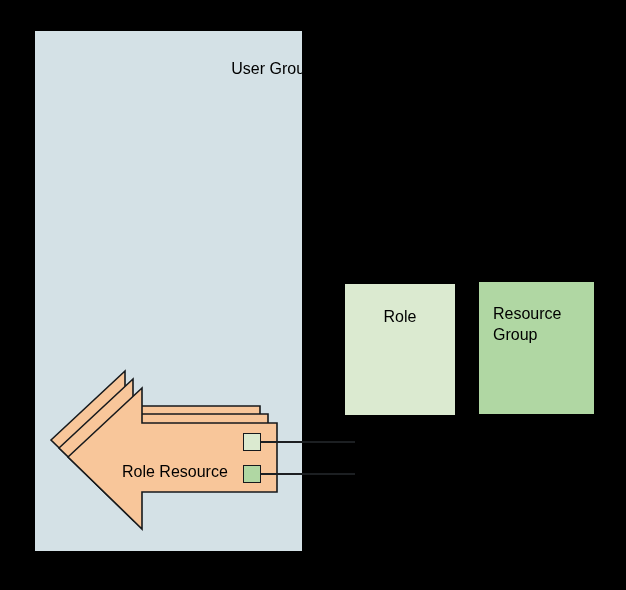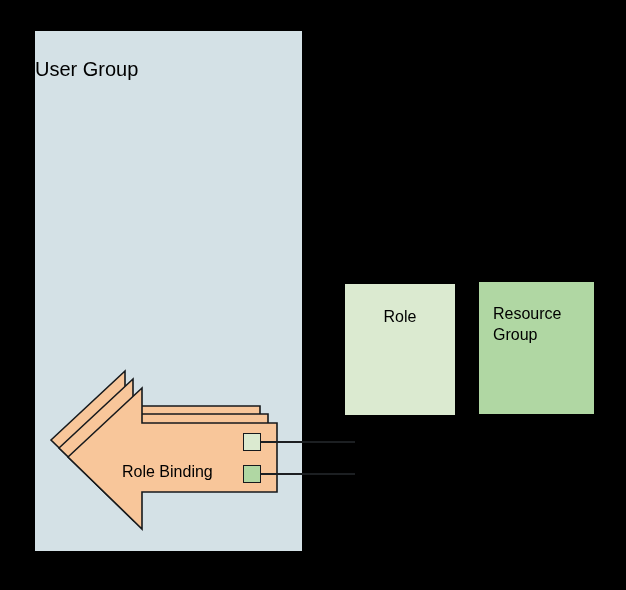--- a/index.html
+++ b/index.html
@@ -26,22 +26,22 @@
     top: 31px;
     width: 267px;
     height: 520px;
     background: #d4e1e6;
   }
   .usergroup-title {
     position: absolute;
     left: 0;
     top: 28px;
     width: 279px;
-    text-align: left;
-    font-size: 20px;
+    text-align: right;
+    font-size: 16px;
     color: #000000;
     line-height: 20px;
     white-space: pre-line;
   }
 
   
   .user-stack {
     position: absolute;
     left: 57px;
     top: 112px;
@@ -170,21 +170,21 @@
     <div class="rb-arrow mid">
       <svg width="212" height="147" viewBox="0 0 212 147">
         <polygon points="1,72 75,3 75,38 210,38 210,107 75,107 75,144" fill="#f8c69a" stroke="#16191c" stroke-width="1.6" stroke-linejoin="miter"></polygon>
       </svg>
     </div>
 
     <div class="rb-arrow front">
       <svg width="216" height="151" viewBox="0 0 216 151">
         <polygon points="1,72 75,3 75,38 210,38 210,107 75,107 75,144" fill="#f8c69a" stroke="#16191c" stroke-width="1.6" stroke-linejoin="miter"></polygon>
       </svg>
-      <div class="rb-label">Role Binding</div>
+      <div class="rb-label">Role Resource</div>
     </div>
 
   </div>
 
   <div class="connector role-link"></div>
   <div class="connector rg-link"></div>
 
   <div class="port role-port"></div>
   <div class="port rg-port"></div>
 

